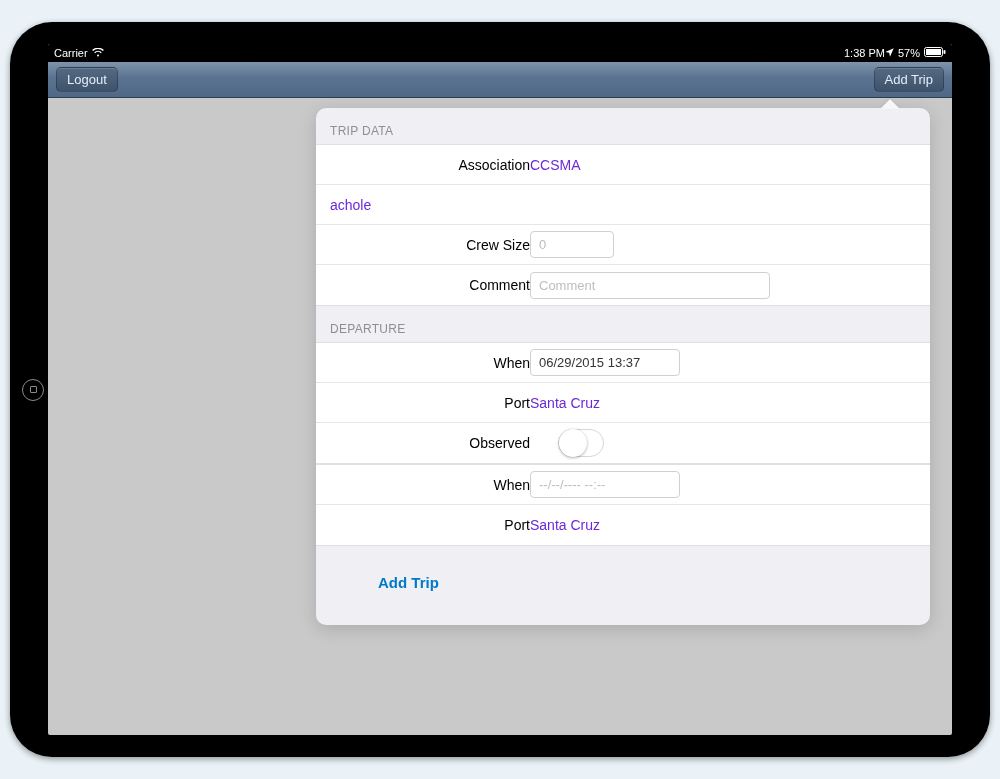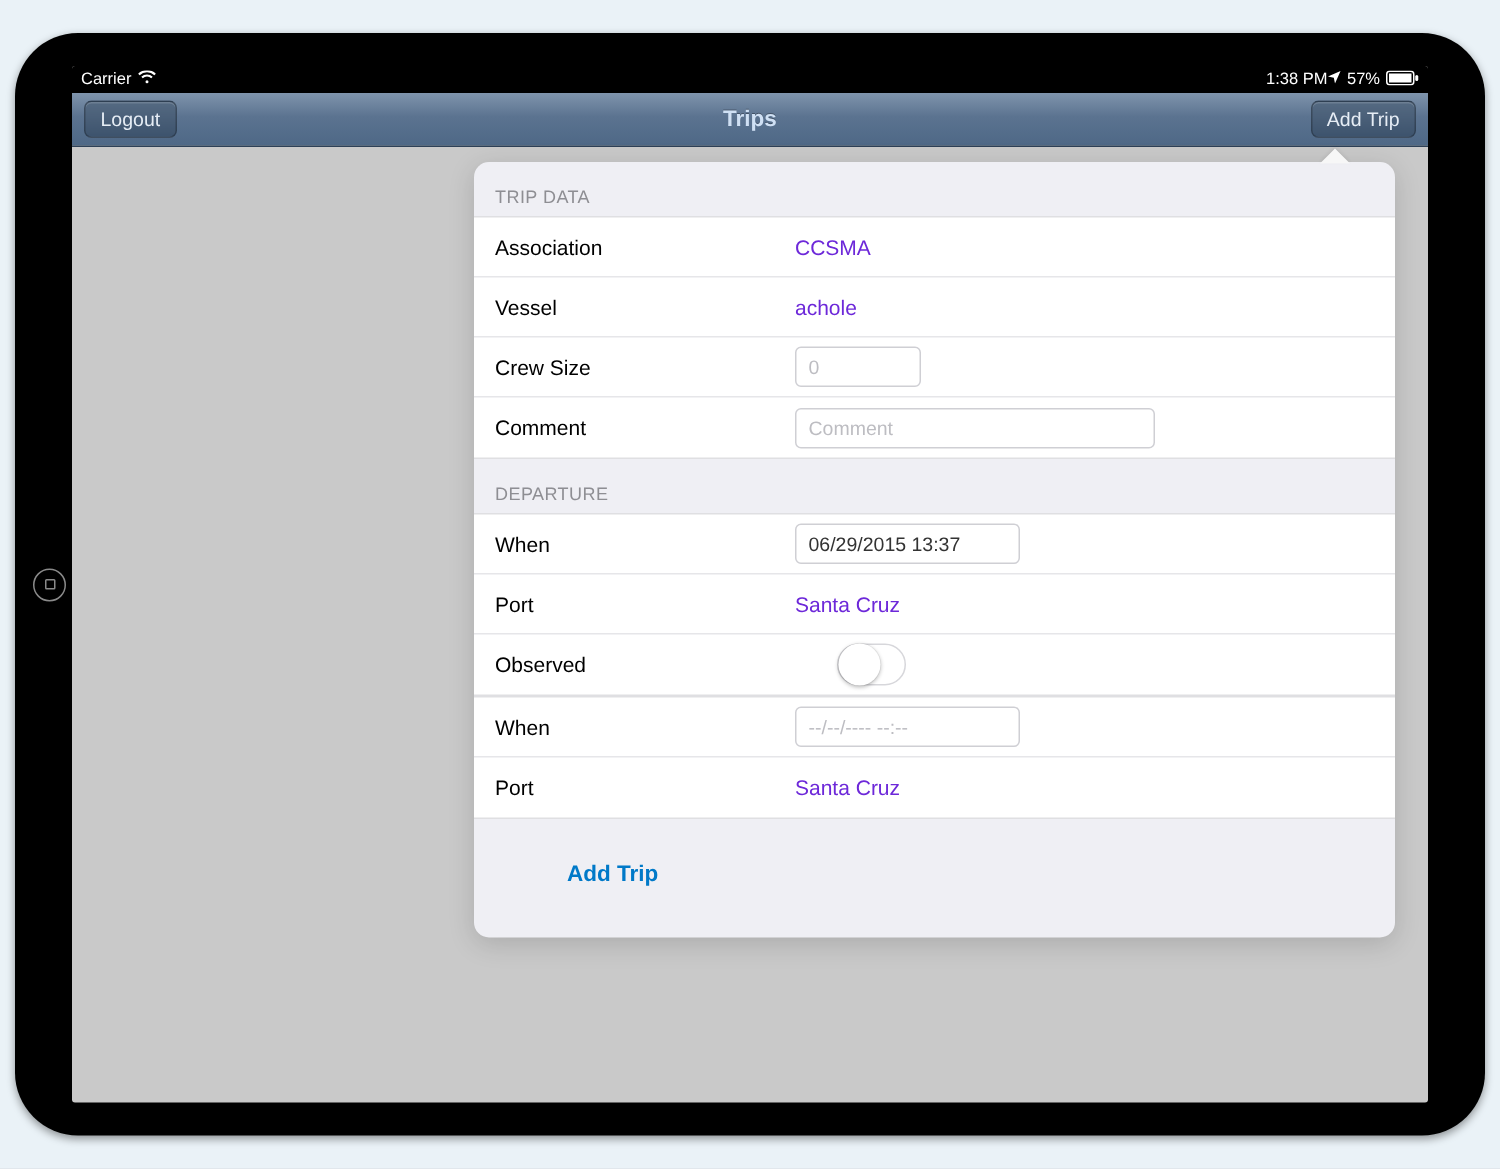--- a/index.html
+++ b/index.html
@@ -97,21 +97,21 @@
   .cell-group { background: #fff; border-top:1px solid #dfdfe2; border-bottom:1px solid #dfdfe2; }
   .cell {
     display:flex; align-items:center;
     min-height: 40px;
     padding: 6px 14px;
     border-bottom: 1px solid #e6e6e9;
     font-size: 14px;
     color: #000;
   }
   .cell:last-child { border-bottom: none; }
-  .cell .label { width: 200px; font-weight: 500; }
+  .cell .label { width: 200px; font-weight: 500; text-align: right; }
   .cell .value { color: #6d28d9; font-size:14px; }
   .cell input[type=text] {
     border: 1px solid #cfcfd4;
     border-radius: 4px;
     padding: 5px 8px;
     font-size: 13px;
     color: #333;
     background:#fff;
   }
   .cell input::placeholder { color: #bdbdc2; }
@@ -173,37 +173,35 @@
               <rect x="0.5" y="0.5" width="18" height="9" rx="2" fill="none" stroke="#fff"></rect>
               <rect x="2" y="2" width="15" height="6" fill="#fff"></rect>
               <rect x="19.5" y="3" width="2" height="4" rx="1" fill="#fff"></rect>
             </svg>
         </span>
       </div>
     </div>
 
     <div class="nav-bar">
       <div class="nav-button">Logout</div>
-      <div class="nav-title">Trips</div>
       <div style="flex:1"></div>
       <div class="nav-button">Add Trip</div>
     </div>
 
     <div class="popover-wrap">
       <div class="popover-arrow"></div>
       <div class="popover">
 
         <div class="section-header">TRIP DATA</div>
         <div class="cell-group">
           <div class="cell">
             <div class="label">Association</div>
             <div class="value">CCSMA</div>
           </div>
           <div class="cell">
-            <div class="label">Vessel</div>
             <div class="value">achole</div>
           </div>
           <div class="cell">
             <div class="label">Crew Size</div>
             <input type="text" class="crew-input" placeholder="0" style="">
           </div>
           <div class="cell">
             <div class="label">Comment</div>
             <input type="text" class="comment-input" placeholder="Comment" style="">
           </div>

